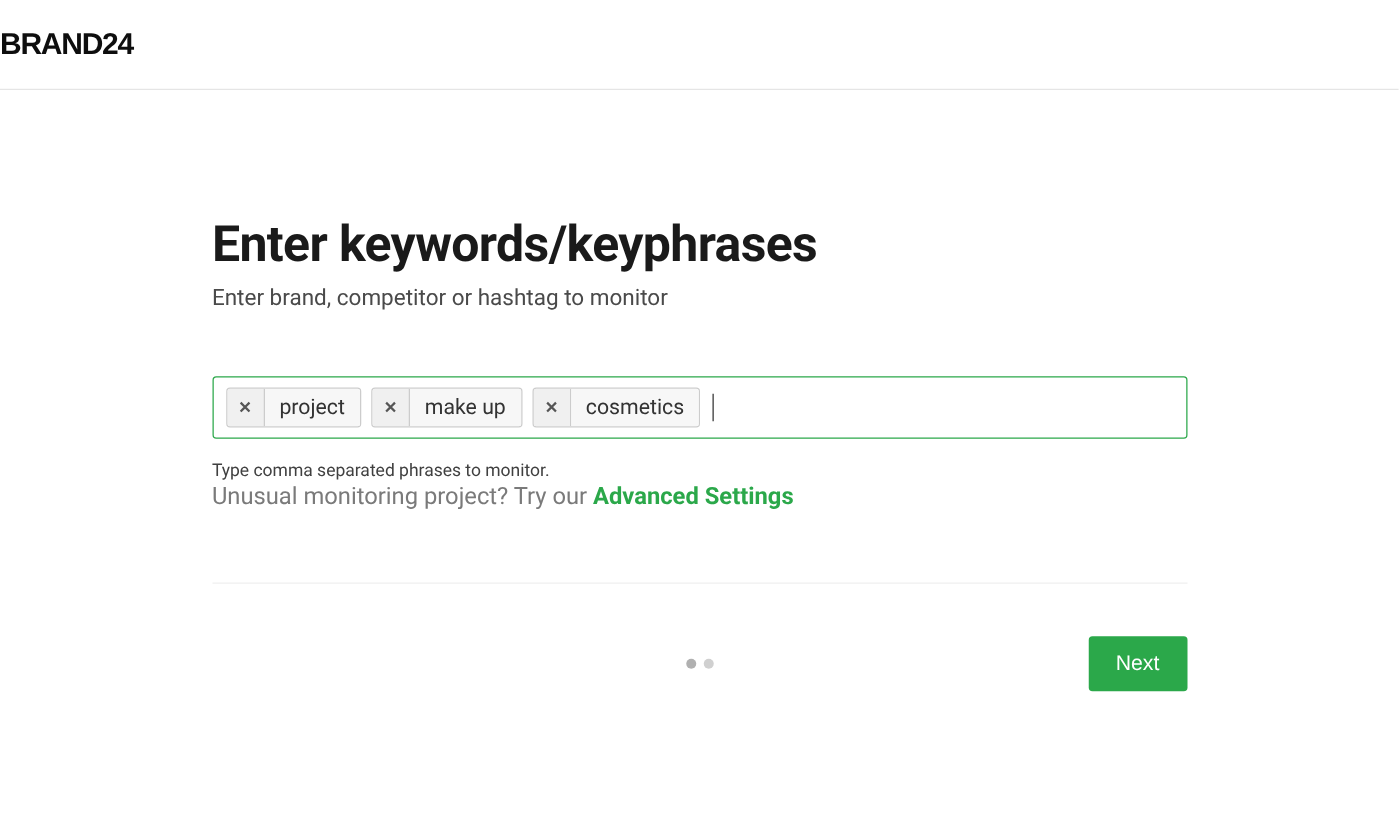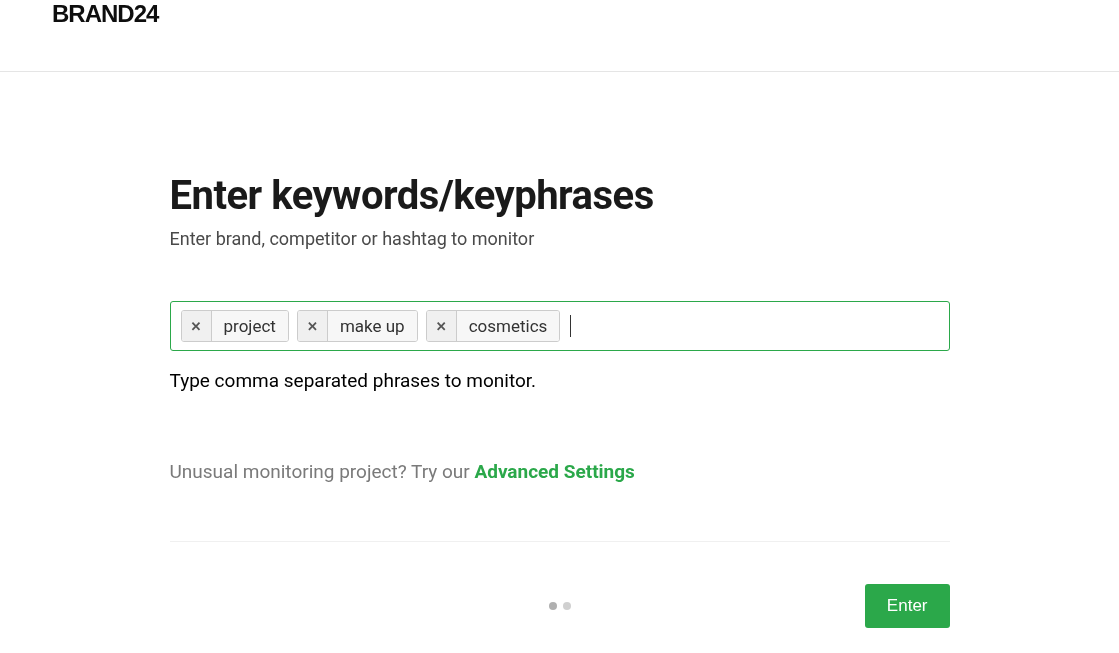--- a/index.html
+++ b/index.html
@@ -10,21 +10,21 @@
     body {
       font-family: -apple-system, BlinkMacSystemFont, "Segoe UI", Roboto, "Helvetica Neue", Arial, sans-serif;
       background: #fff;
       width: 1119px;
       height: 653px;
     }
     .header {
       height: 72px;
       border-bottom: 1px solid #e5e5e5;
       display: flex;
-      padding-left: 52px;
+      align-items: center;
     }
     .logo {
       font-family: Arial, sans-serif;
       font-size: 24px;
       font-weight: 900;
       letter-spacing: -1px;
       color: #0e0e0e;
     }
     .content {
       width: 780px;
@@ -82,23 +82,22 @@
       font-size: 17px;
       color: #333;
     }
     .tag-cursor {
       width: 1px;
       height: 22px;
       background: #333;
       margin-left: 2px;
     }
     .helper-text {
-      font-size: 19px;
-      color: #000000;
-      margin-bottom: 68px;
+      font-size: 14px;
+      color: #404040;
     }
     .advanced-line {
       font-size: 19px;
       color: #7a7a7a;
       padding-bottom: 58px;
       border-bottom: 1px solid #f0f0f0;
     }
     .advanced-link {
       color: #2ba84a;
       font-weight: 700;
@@ -170,15 +169,15 @@
 
   <p class="advanced-line">
     <span>Unusual monitoring project? Try our </span><span class="advanced-link">Advanced Settings</span>
   </p>
 
   <div class="footer">
     <div class="pagination">
       <span class="dot active"></span>
       <span class="dot"></span>
     </div>
-    <button class="next-btn">Enter</button>
+    <button class="next-btn">Next</button>
   </div>
 </div>
 
 </body></html>

